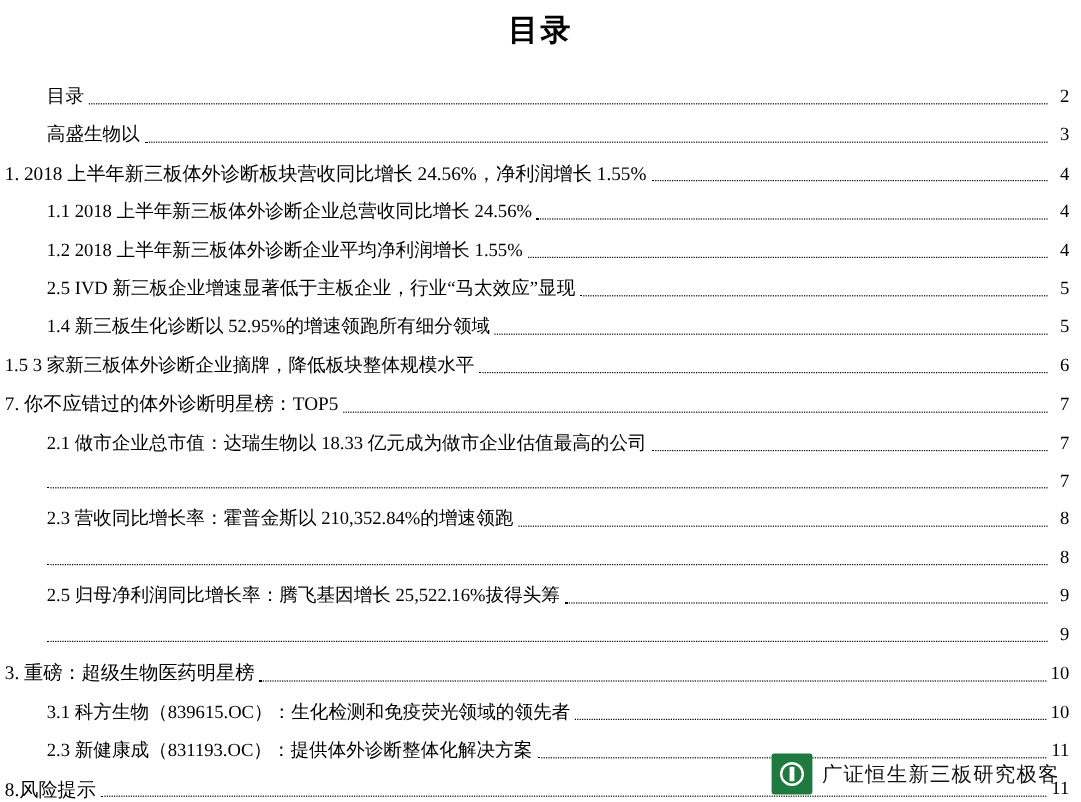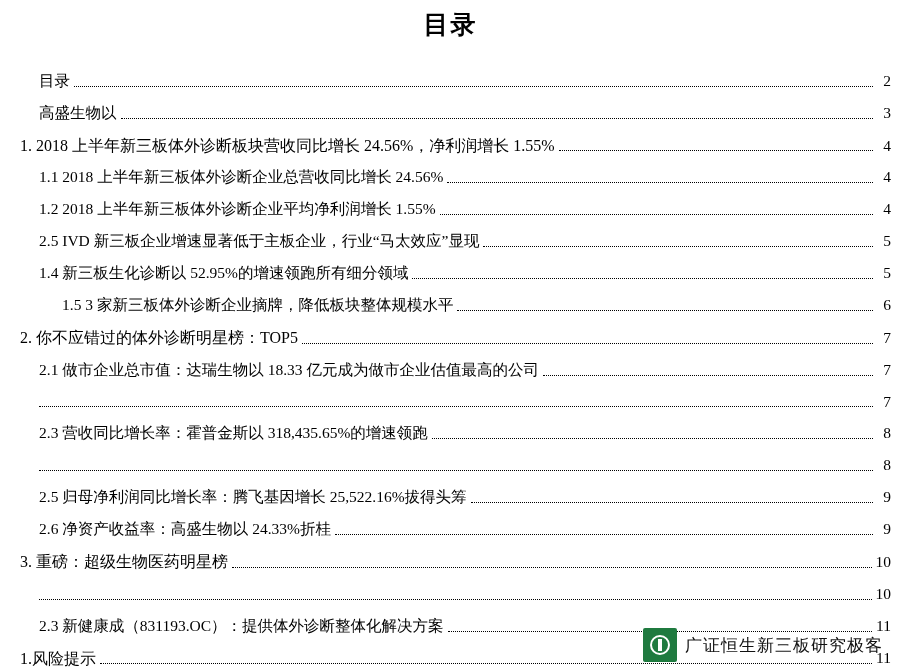--- a/index.html
+++ b/index.html
@@ -56,23 +56,23 @@
     height: 1px;
     overflow: hidden;
   }
   .toc-entry .page-no {
     flex: 0 0 auto;
     padding-left: 4px;
     text-align: right;
     min-width: 14px;
   }
   
-  .lvl-0 { margin-left: 16px; }
+  .lvl-0 { margin-left: 0px; }
   .lvl-1 { margin-left: 35px; }
-  .lvl-2 { margin-left: 58px; }
+  .lvl-2 { }
 
   .lvl-0 .label { font-size: 16px; }
   .lvl-1 .label { font-size: 15.5px; }
   .lvl-2 .label { font-size: 15.5px; }
 
   .footer-brand {
     position: absolute;
     right: 18px;
     bottom: 14px;
     display: flex;
@@ -162,78 +162,78 @@
       <span class="page-no">5</span>
     </div>
 
     <div class="toc-entry lvl-2">
       <span class="label">1.5  3 家新三板体外诊断企业摘牌，降低板块整体规模水平</span>
       <span class="dots"></span>
       <span class="page-no">6</span>
     </div>
 
     <div class="toc-entry lvl-0">
-      <span class="label">2. 你不应错过的体外诊断明星榜：TOP5</span>
+      <span class="label">7. 你不应错过的体外诊断明星榜：TOP5</span>
       <span class="dots"></span>
       <span class="page-no">7</span>
     </div>
 
     <div class="toc-entry lvl-1">
       <span class="label">2.1 做市企业总市值：达瑞生物以 18.33 亿元成为做市企业估值最高的公司</span>
       <span class="dots"></span>
       <span class="page-no">7</span>
     </div>
 
     <div class="toc-entry lvl-1">
       <span class="dots"></span>
       <span class="page-no">7</span>
     </div>
 
     <div class="toc-entry lvl-1">
-      <span class="label">2.3 营收同比增长率：霍普金斯以 318,435.65%的增速领跑</span>
+      <span class="label">2.3 营收同比增长率：霍普金斯以 210,352.84%的增速领跑</span>
       <span class="dots"></span>
       <span class="page-no">8</span>
     </div>
 
     <div class="toc-entry lvl-1">
       <span class="dots"></span>
       <span class="page-no">8</span>
     </div>
 
     <div class="toc-entry lvl-1">
       <span class="label">2.5 归母净利润同比增长率：腾飞基因增长 25,522.16%拔得头筹</span>
       <span class="dots"></span>
       <span class="page-no">9</span>
     </div>
 
     <div class="toc-entry lvl-1">
-      <span class="label">2.6 净资产收益率：高盛生物以 24.33%折桂</span>
       <span class="dots"></span>
       <span class="page-no">9</span>
     </div>
 
     <div class="toc-entry lvl-0">
       <span class="label">3. 重磅：超级生物医药明星榜</span>
       <span class="dots"></span>
       <span class="page-no">10</span>
     </div>
 
     <div class="toc-entry lvl-1">
+      <span class="label">3.1 科方生物（839615.OC）：生化检测和免疫荧光领域的领先者</span>
       <span class="dots"></span>
       <span class="page-no">10</span>
     </div>
 
     <div class="toc-entry lvl-1">
       <span class="label">2.3 新健康成（831193.OC）：提供体外诊断整体化解决方案</span>
       <span class="dots"></span>
       <span class="page-no">11</span>
     </div>
 
     <div class="toc-entry lvl-0">
-      <span class="label">1.风险提示</span>
+      <span class="label">8.风险提示</span>
       <span class="dots"></span>
       <span class="page-no">11</span>
     </div>
 
   </div>
 
   <div class="footer-brand">
     <span class="qr-badge"></span>
     <span class="brand-text">广证恒生新三板研究极客</span>
   </div>

